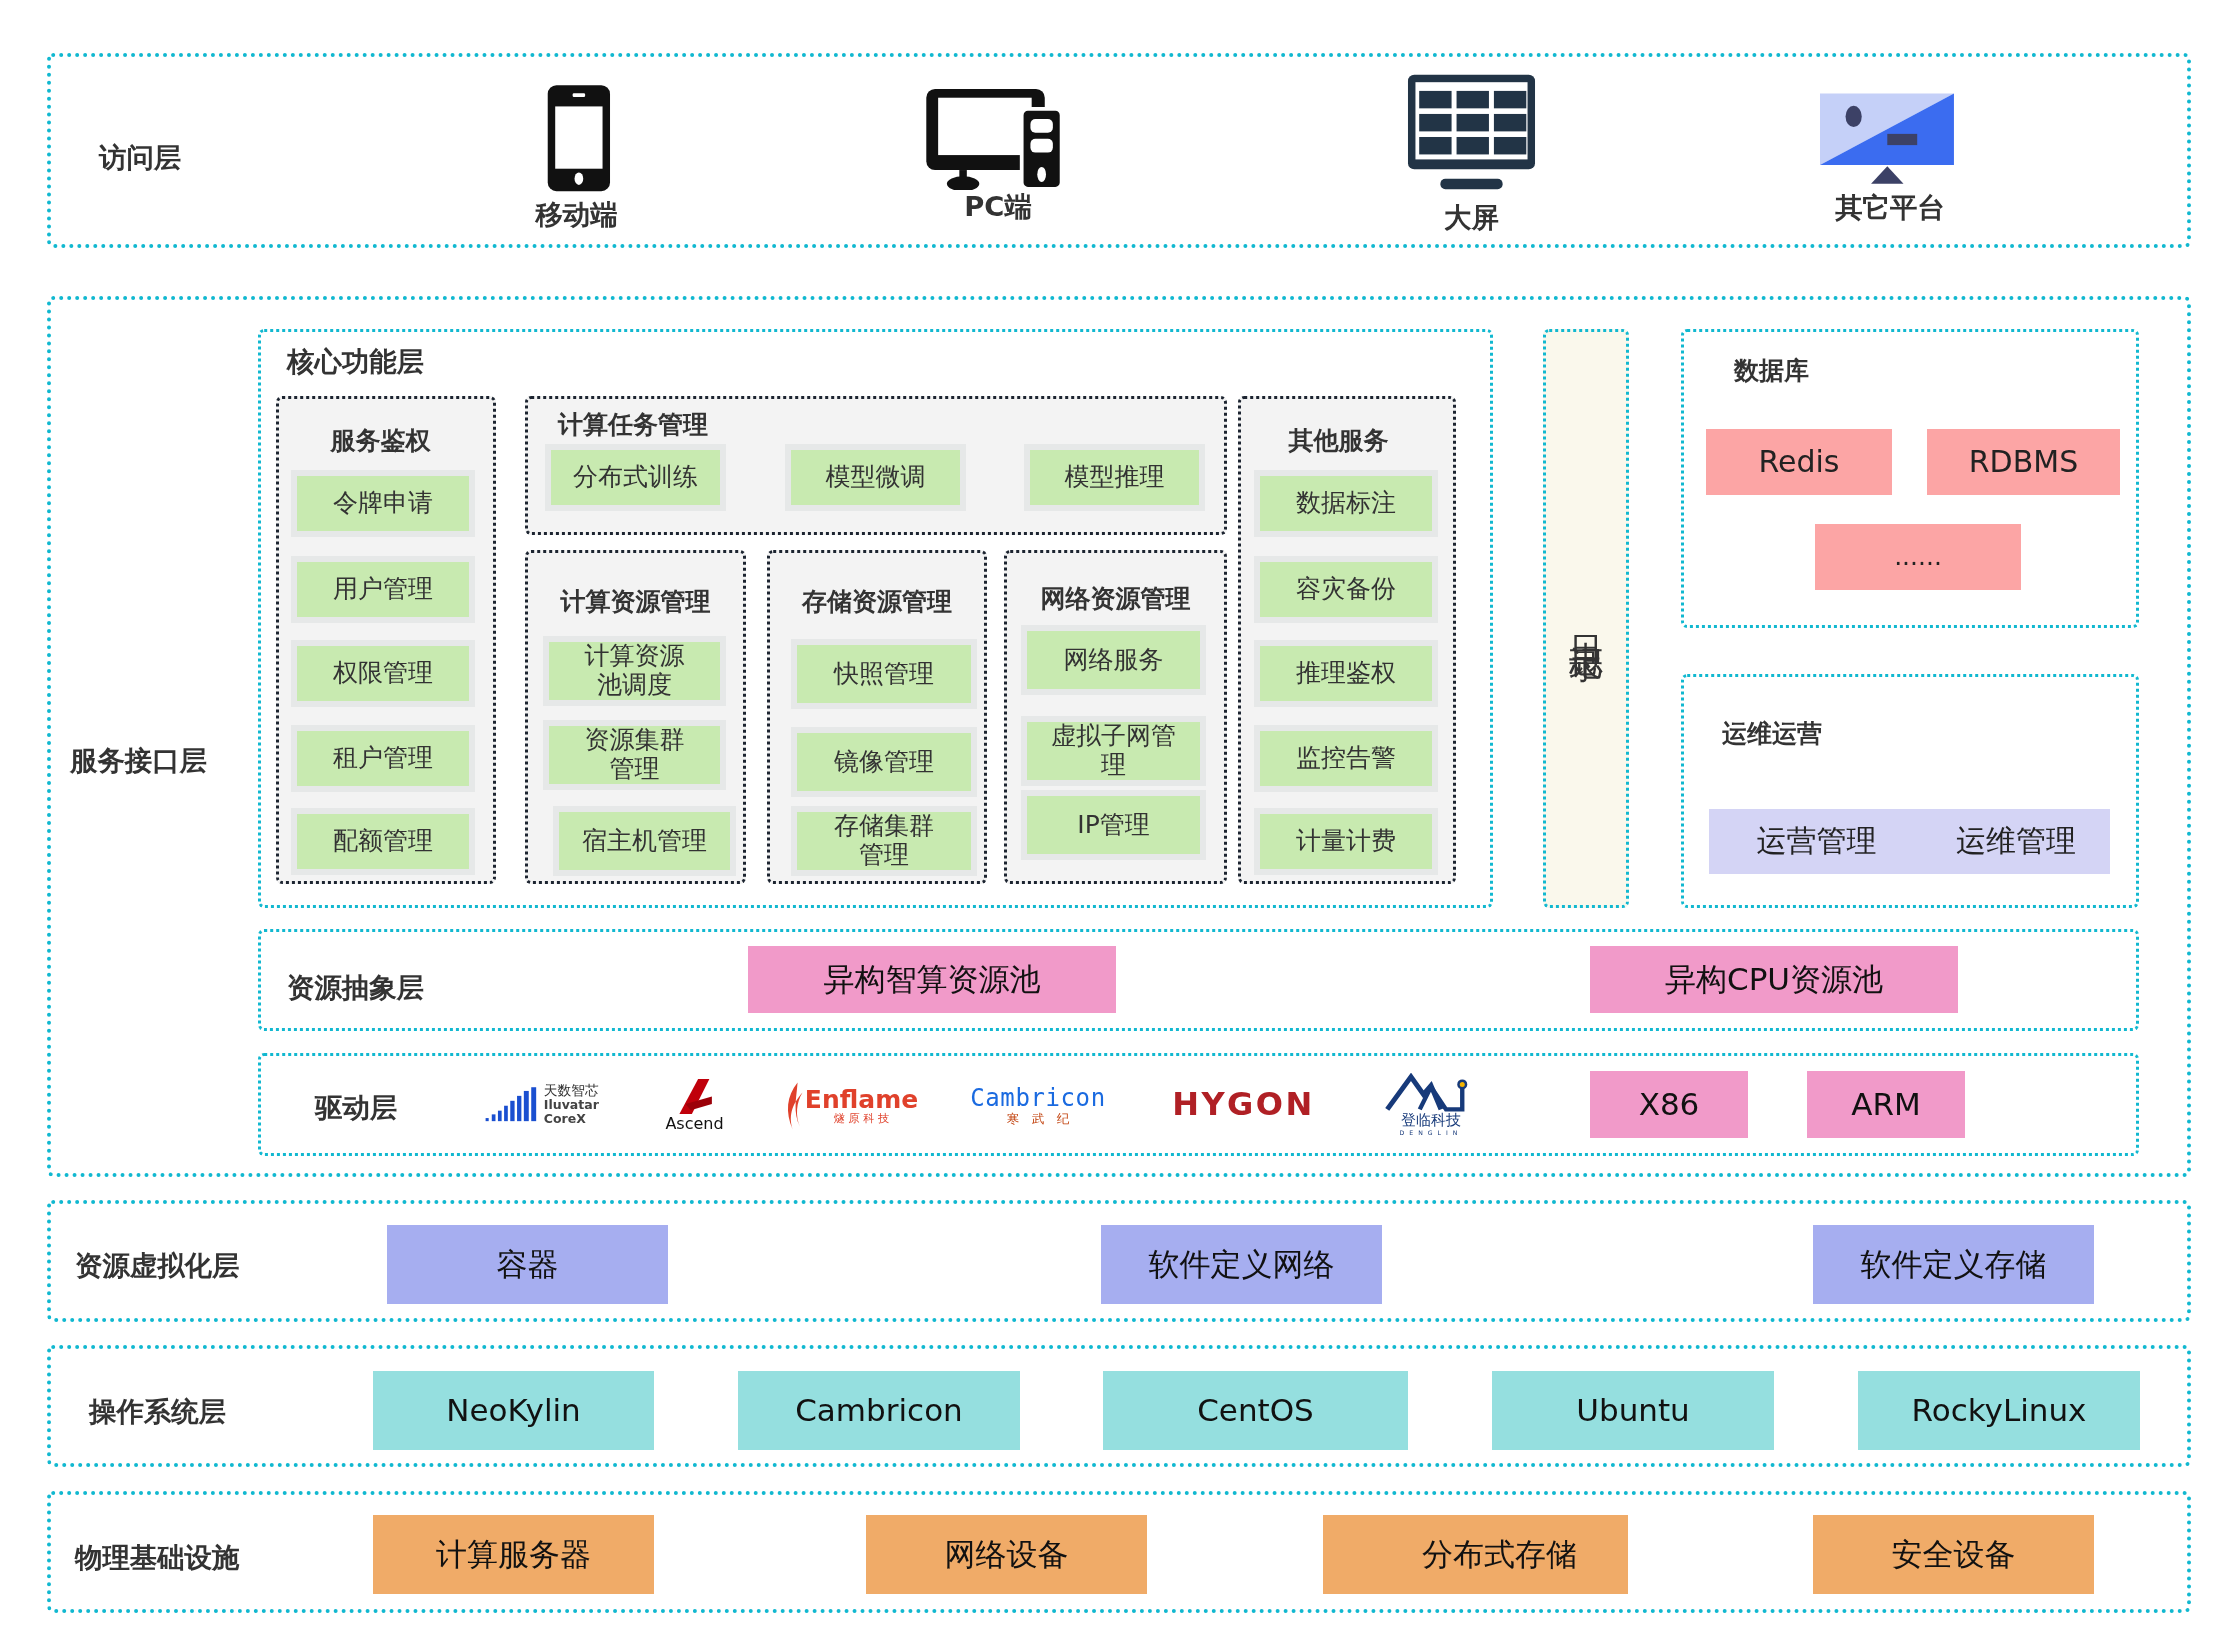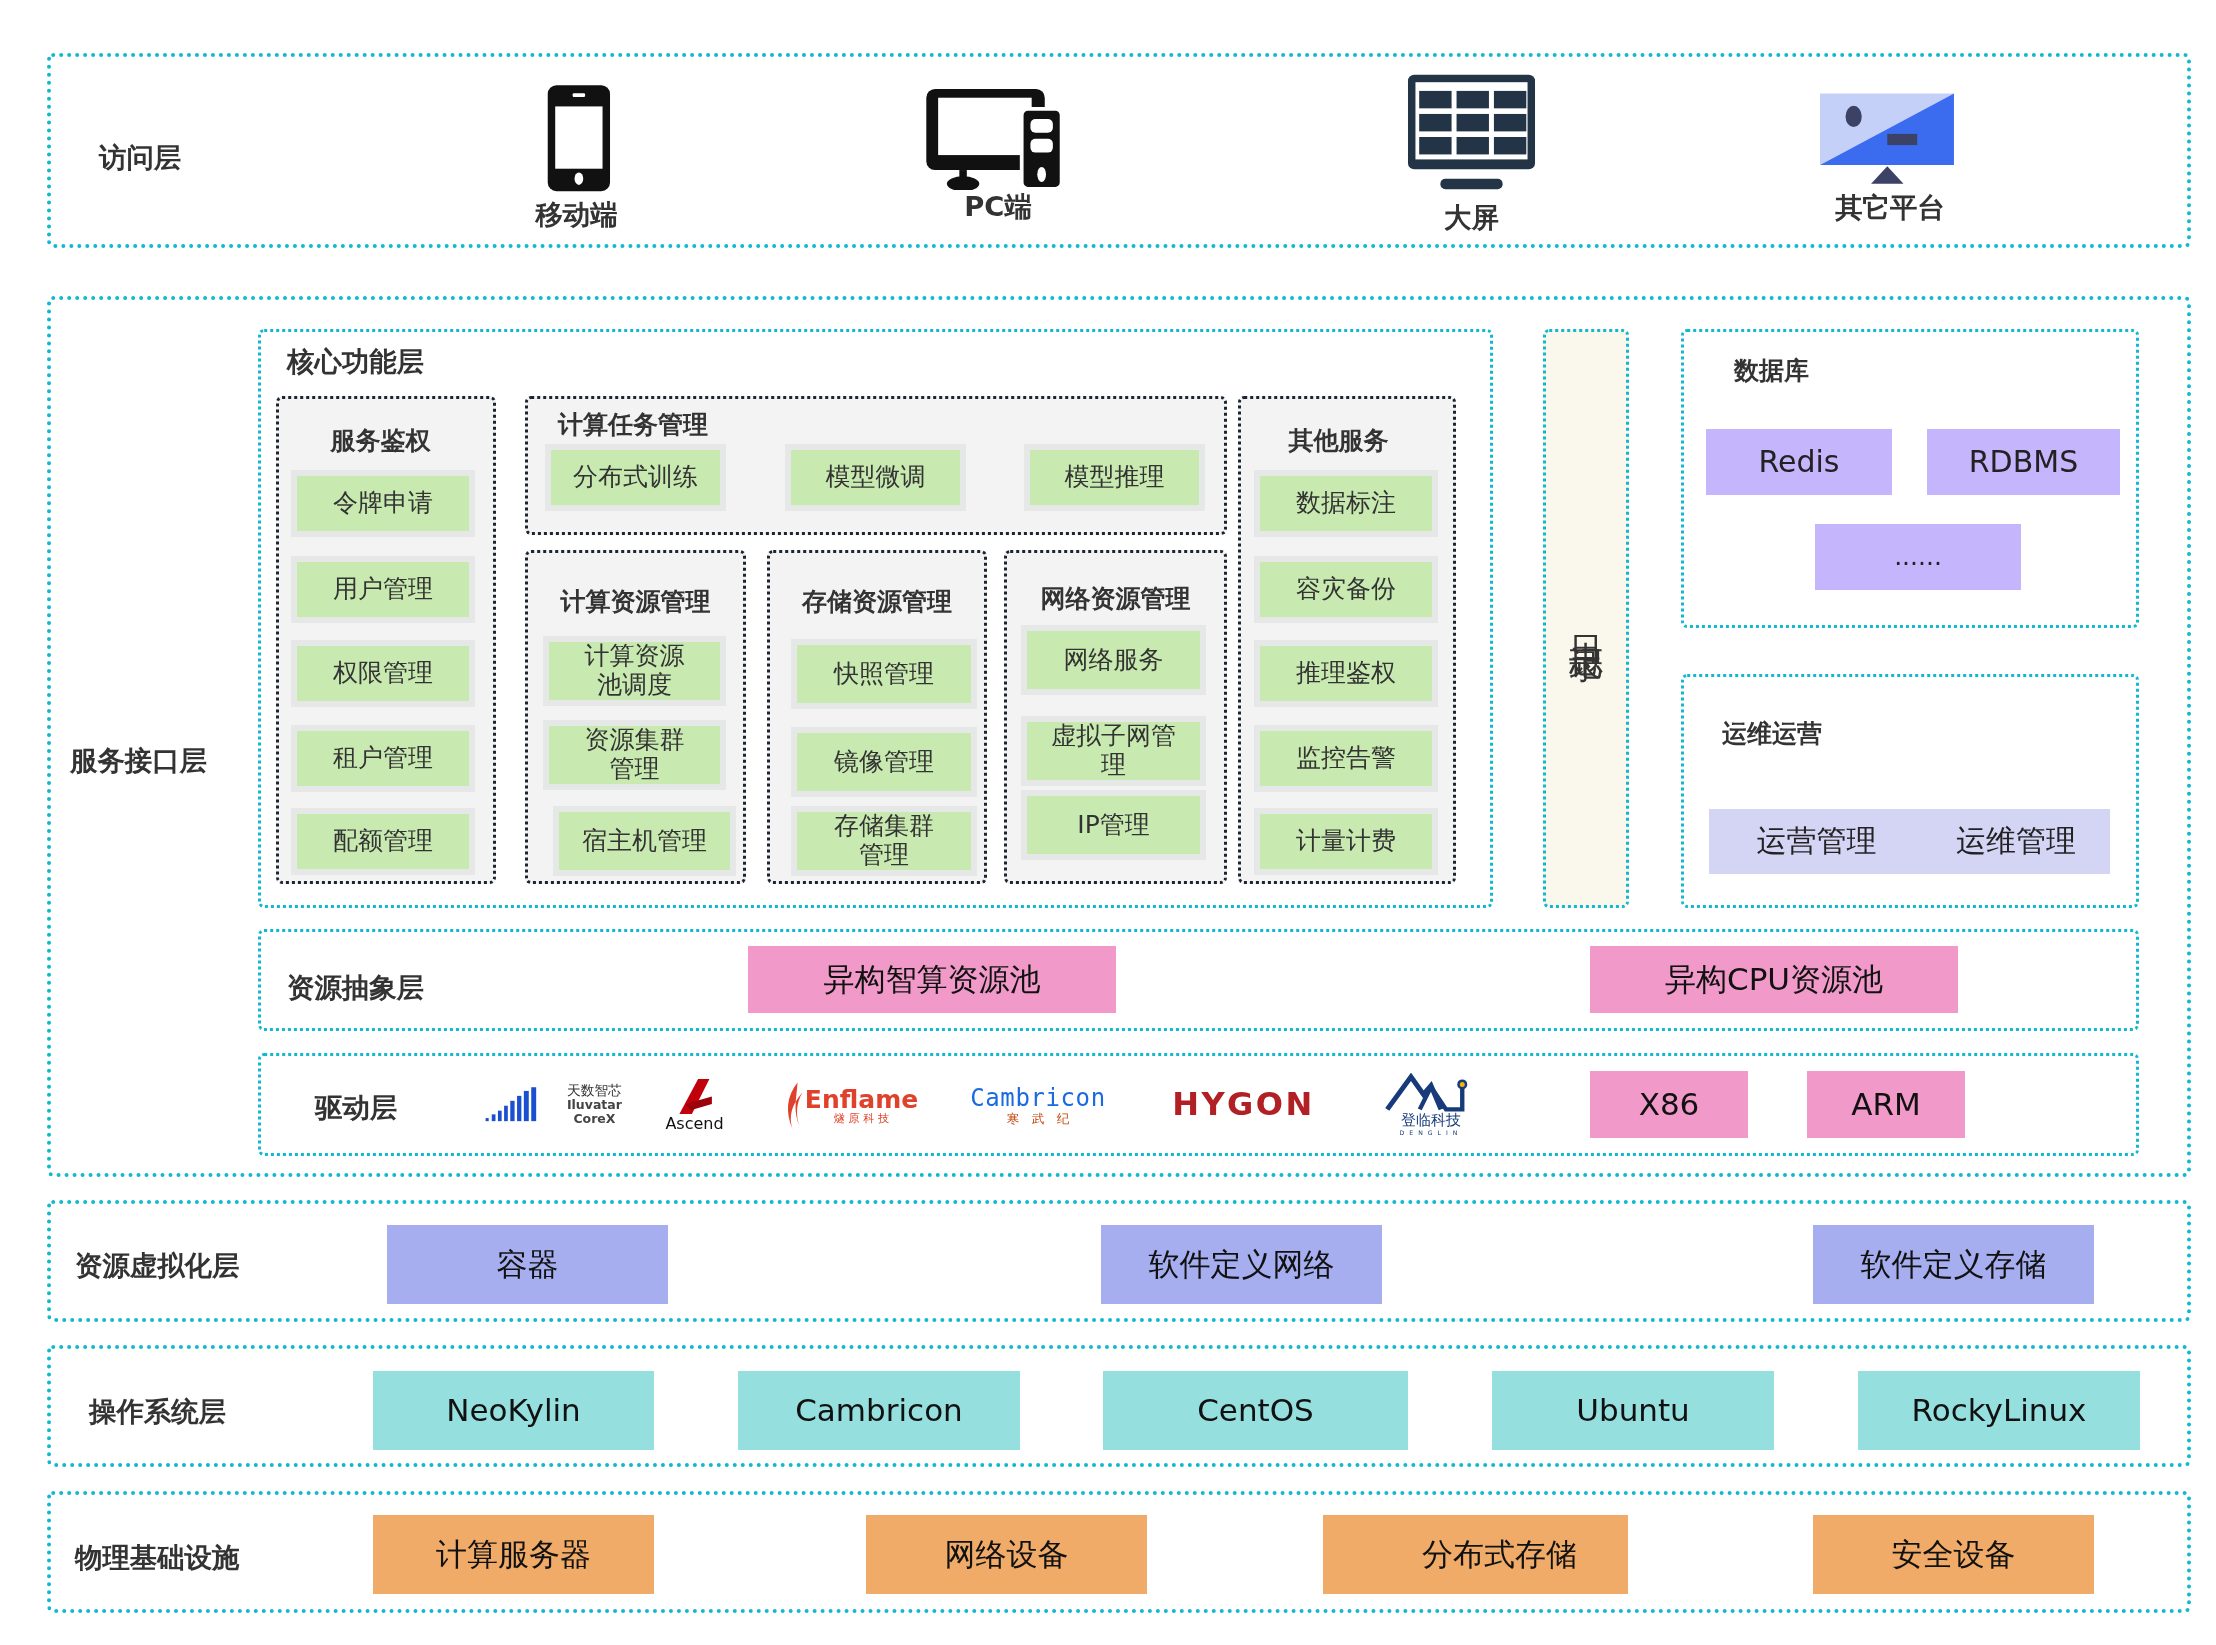--- a/index.html
+++ b/index.html
@@ -5,21 +5,21 @@
   html,body{margin:0;padding:0;background:#fff;}
   body{width:2216px;height:1646px;position:relative;overflow:hidden;font-family:"DejaVu Sans","Liberation Sans",sans-serif;color:#222;}
   .abs{position:absolute;box-sizing:border-box;}
   .layer{border:4.4px dotted #11b8d0;border-radius:6.2px;}
   .sub{border:3.7px dotted #11b8d0;border-radius:6.2px;}
   .group{border:3.7px dotted #1c2430;border-radius:6.2px;background:#f3f3f3;}
   .lbl{font-weight:bold;color:#333;font-size:27.4px;white-space:nowrap;}
   .glbl{font-weight:bold;color:#333;font-size:25px;white-space:nowrap;text-align:center;}
   .box{display:flex;align-items:center;justify-content:center;text-align:center;line-height:1.15;}
   .green{background:#c8eab0;border:6.2px solid #e6e8e8;font-size:25px;color:#333;}
-  .teal{background:#c4b5fd;font-size:30px;color:#222;}
+  .teal{background:#fca5a5;font-size:30px;color:#222;}
   .lav{background:#d4d4f5;font-size:30px;color:#222;}
   .pink{background:#f19ac9;font-size:31px;color:#111;}
   .blue{background:#a6aef0;font-size:31px;color:#111;}
   .cyan{background:#95dfdf;font-size:31px;color:#111;}
   .orange{background:#f0ab68;font-size:31px;color:#111;}
   .devlbl{font-weight:bold;font-size:27.4px;color:#333;text-align:center;white-space:nowrap;}
   .logo{display:flex;align-items:center;justify-content:center;}
 </style>
 </head>
 <body>
@@ -157,21 +157,21 @@
       <rect x="4" y="52" width="5" height="5"></rect>
         <rect x="14" y="46" width="6" height="11"></rect>
         <rect x="24" y="40" width="6" height="17"></rect>
       <rect x="34" y="32" width="6" height="25"></rect>
         <rect x="44" y="24" width="7" height="33"></rect>
         <rect x="55" y="16" width="7" height="41"></rect>
       <rect x="66" y="8" width="8" height="49"></rect>
         <rect x="78" y="2" width="8" height="55"></rect>
     </g>
   </svg>
-  <div style="margin-left:2px;line-height:1.1;text-align:center;">
+  <div style="margin-left:2px;line-height:1.1;">
     <div style="font-size:13.7px;color:#333;">天数智芯</div>
     <div style="font-size:12.5px;font-weight:bold;color:#444;">Iluvatar CoreX</div>
   </div>
 </div>
 
 <div class="abs logo" style="left:654px;top:1078px;width:81px;height:56px;flex-direction:column;">
   <svg width="44" height="35" viewBox="0 0 70 56">
     <polygon points="40,0 58,0 30,56 10,56" fill="#c0000b"></polygon>
     <polygon points="20,40 62,28 62,40 28,50" fill="#9c0008"></polygon>
   </svg>

